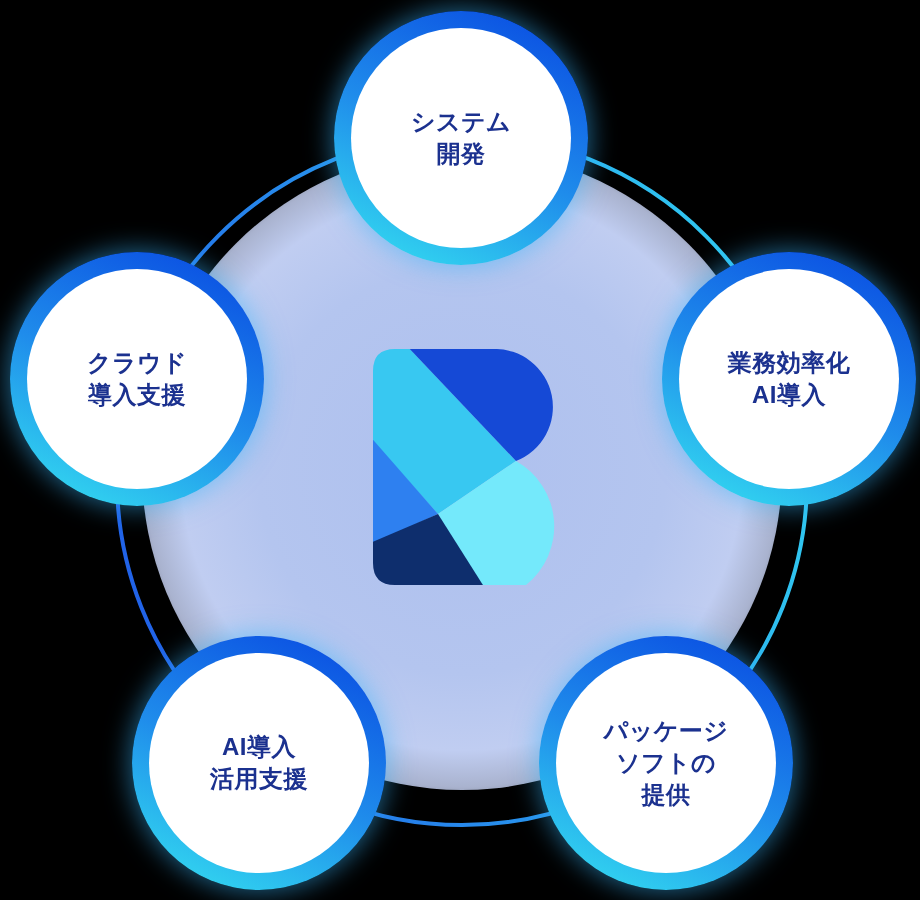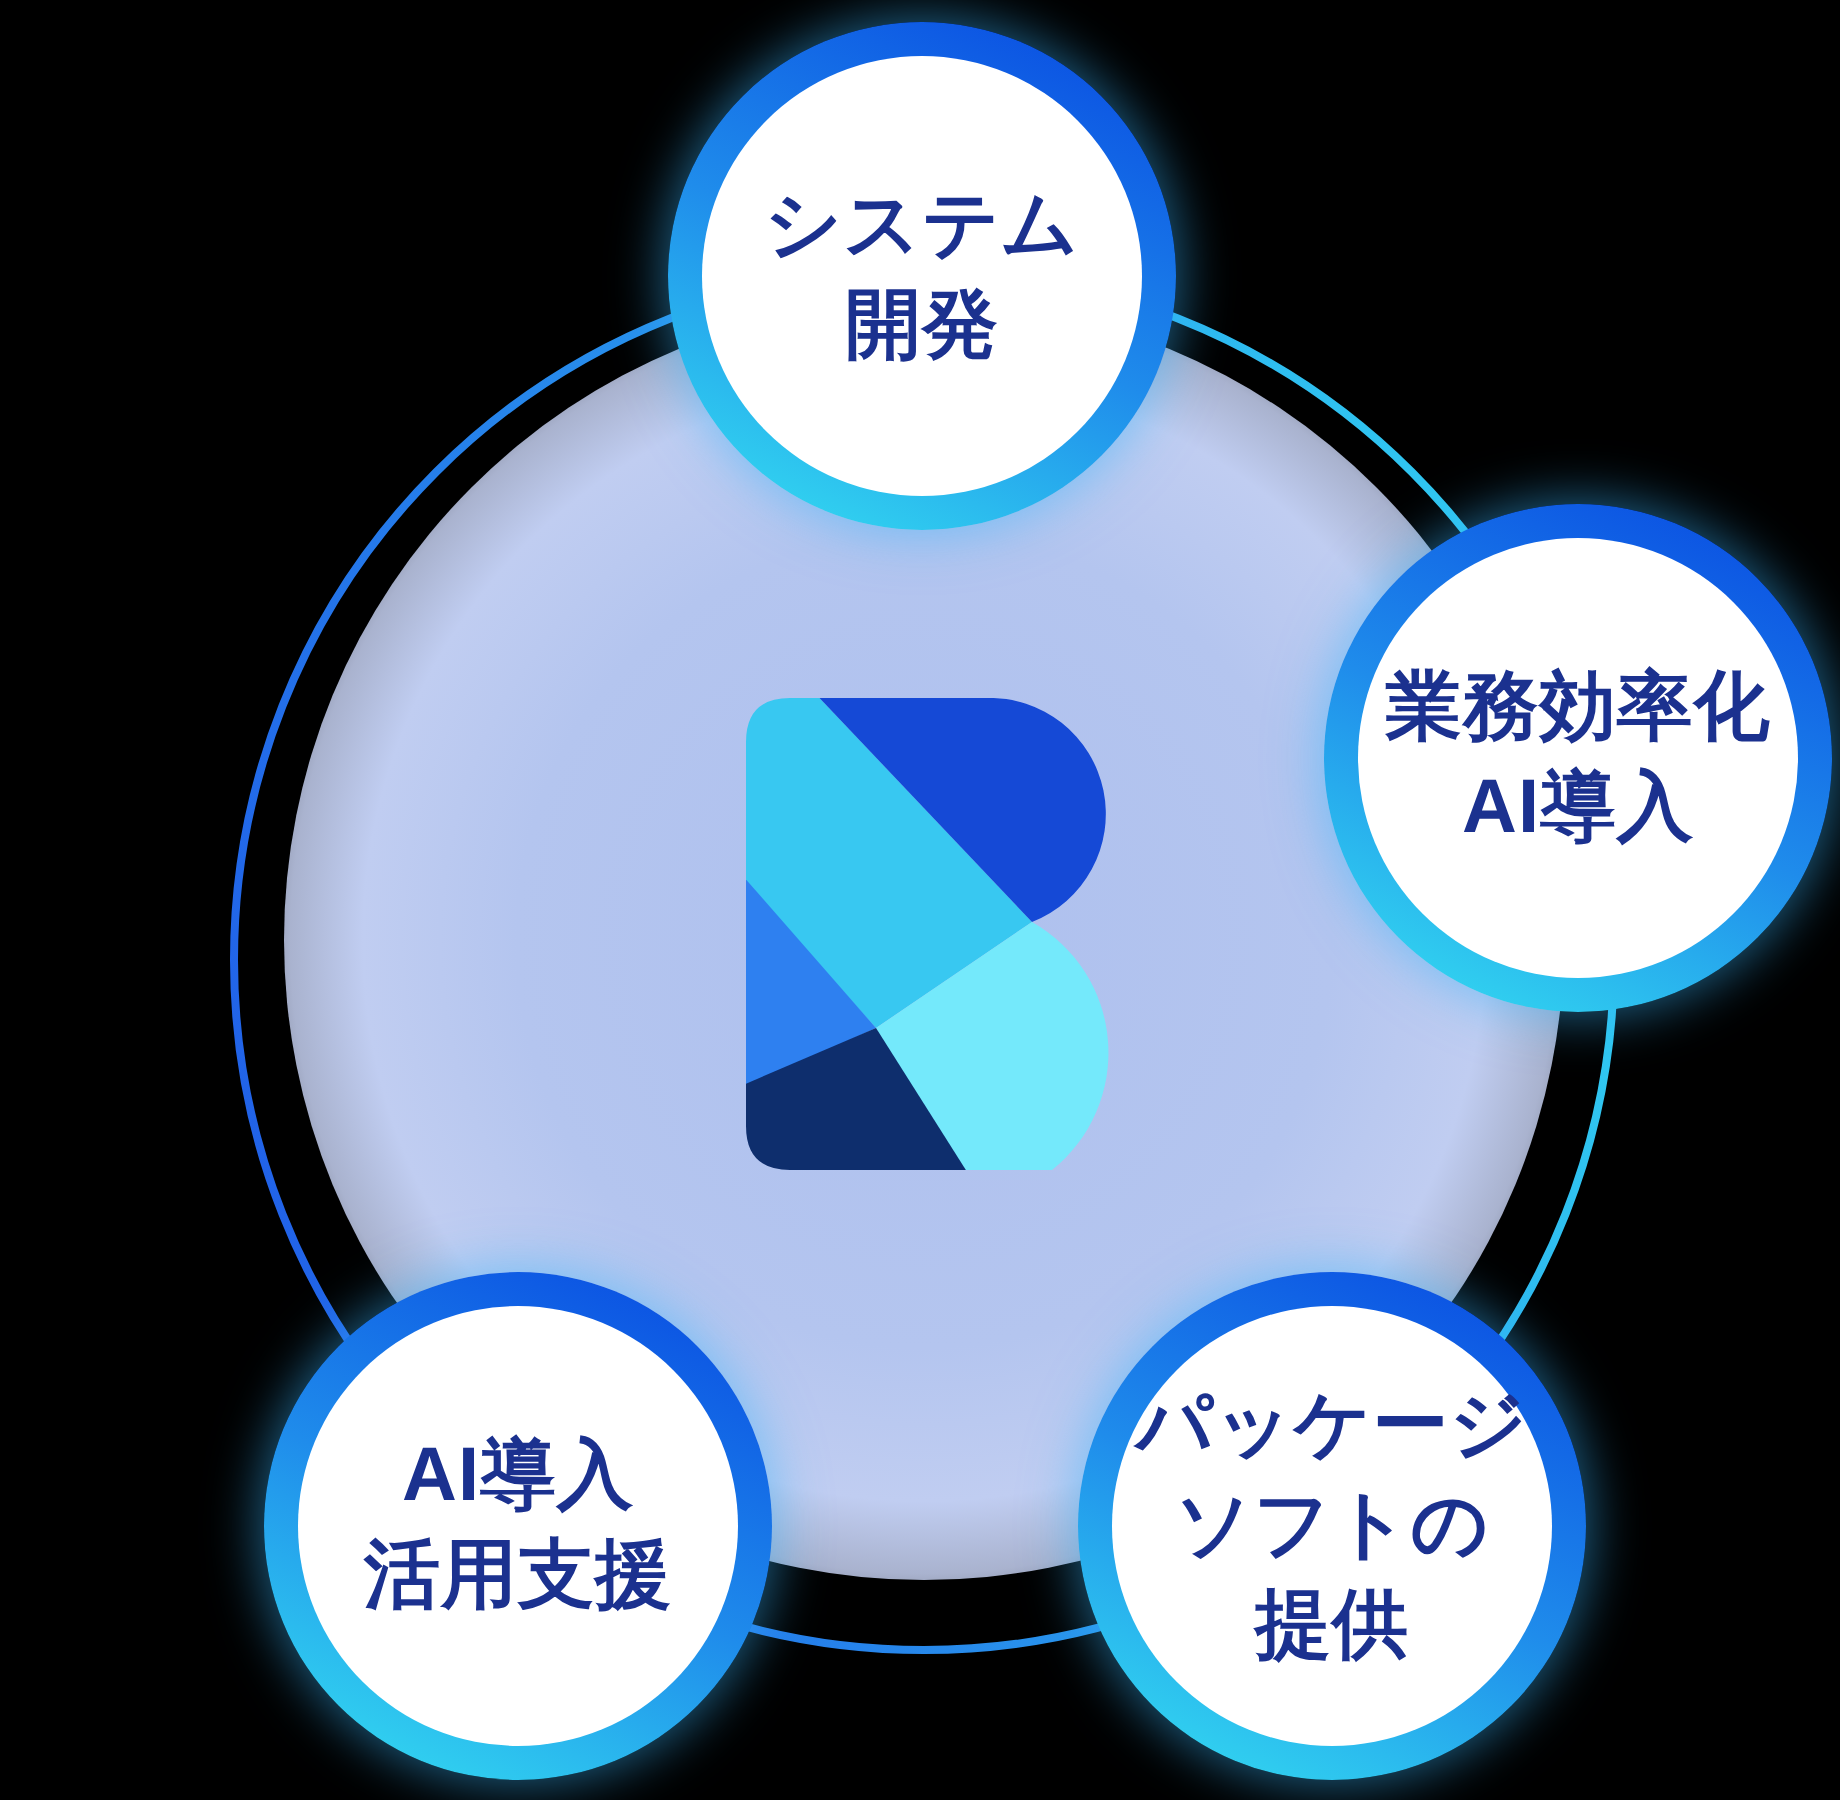--- a/index.html
+++ b/index.html
@@ -41,21 +41,21 @@
     display: flex; align-items: center; justify-content: center;
   }
   .node-inner {
     width: 220px; height: 220px;
     border-radius: 50%;
     background: #ffffff;
     display: flex; align-items: center; justify-content: center;
     text-align: center;
   }
   .node-label {
-    font-size: 38px;
+    font-size: 24px;
     font-weight: 700;
     line-height: 1.32;
     letter-spacing: 0.5px;
     color: #1b318f;
     white-space: pre-line;
   }
   .node-top          { left: 334px; top: 11px;  }
   .node-right        { left: 662px; top: 252px; }
   .node-left         { left: 10px;  top: 252px; }
   .node-bottom-right { left: 539px; top: 636px; }
@@ -115,14 +115,20 @@
   </div>
 
   <div class="node node-bottom-right">
     <div class="node-inner">
       <div class="node-label">パッケージ
 ソフトの
 提供</div>
     </div>
   </div>
 
+  <div class="node node-left">
+    <div class="node-inner">
+      <div class="node-label">クラウド
+導入支援</div>
+    </div>
+  </div>
 
 </div>
 
 </body></html>

